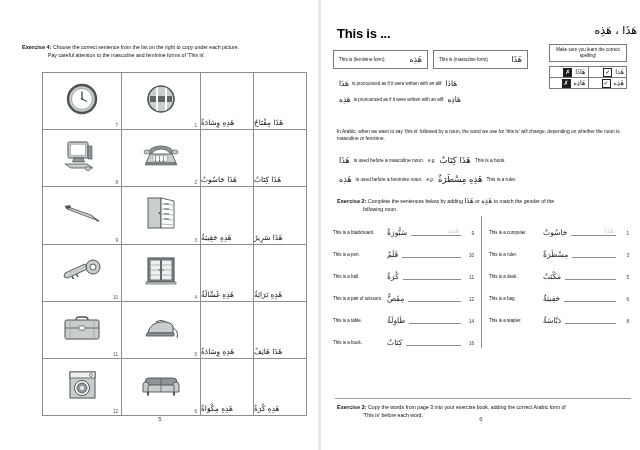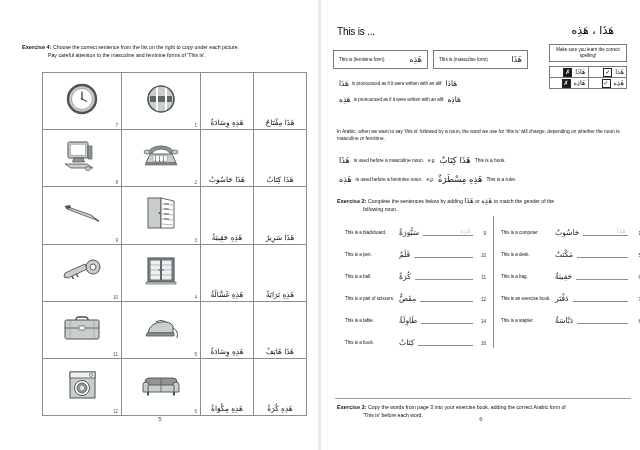--- a/index.html
+++ b/index.html
@@ -15,29 +15,29 @@
   .ex-head b{font-weight:bold;font-size:5.6px;}
   .ex-head .ind{display:block;padding-left:26px;}
   .pagenum{position:absolute;font-size:6px;color:#444;text-align:center;width:40px;}
 
   
   #ex4-head{position:absolute;left:22px;top:44px;width:280px;}
   .grid-wrap{position:absolute;left:42px;top:72px;width:262px;height:338px;}
   .pic-table{border-collapse:collapse;table-layout:fixed;width:262px;}
   .pic-table td{border:0.6px solid #8d8d8d;padding:0;vertical-align:bottom;height:56.2px;}
   .pic-cell{width:78px;position:relative;}
-  .ar-cell{width:52px;text-align:center;vertical-align:middle;}
+  .ar-cell{width:52px;vertical-align:middle;}
   .cellnum{position:absolute;right:3px;bottom:1px;font-size:4.6px;color:#555;}
   .art{position:absolute;left:0;right:0;top:2px;bottom:6px;display:flex;align-items:center;justify-content:center;}
   .art svg{display:block;}
   .ar-txt{font-family:"DejaVu Sans","Liberation Sans",sans-serif;font-size:7.4px;color:#121212;direction:rtl;white-space:nowrap;}
 
   
-  #rp-title{position:absolute;left:16px;top:26px;font-size:10px;font-weight:normal;color:#000;letter-spacing:-0.2px;}
-  #rp-title-ar{position:absolute;right:27px;top:24px;font-family:"DejaVu Sans",sans-serif;font-size:11px;direction:rtl;color:#000;}
+  #rp-title{position:absolute;left:16px;top:26px;font-size:13px;font-weight:bold;color:#000;letter-spacing:-0.2px;}
+  #rp-title-ar{position:absolute;right:4px;top:24px;font-family:"DejaVu Sans",sans-serif;font-size:11px;direction:rtl;color:#000;}
 
   .defbox{position:absolute;border:0.7px solid #7a7a7a;height:19px;display:flex;align-items:center;justify-content:space-between;padding:0 5px;box-sizing:border-box;}
   .defbox .lbl{font-size:4.6px;color:#111;}
   .defbox .ar{font-family:"DejaVu Sans",sans-serif;font-size:8px;direction:rtl;}
   #def-fem{left:12px;top:50px;width:95px;}
   #def-masc{left:112px;top:50px;width:95px;}
   #spellbox{position:absolute;left:228px;top:44px;width:78px;height:18px;border:0.7px solid #7a7a7a;box-sizing:border-box;display:flex;align-items:center;justify-content:center;text-align:center;}
   #spellbox span{font-size:4.5px;line-height:6px;color:#111;padding:0 3px;}
 
   .pron-line{position:absolute;display:flex;align-items:center;gap:3px;font-size:4.5px;color:#111;}
@@ -57,21 +57,21 @@
   .usage{position:absolute;display:flex;align-items:center;font-size:4.8px;color:#111;gap:4px;}
   .usage .ar{font-family:"DejaVu Sans",sans-serif;font-size:8px;direction:rtl;}
   .usage .eg{font-size:4.5px;font-style:italic;}
   .usage .big{font-family:"DejaVu Sans",sans-serif;font-size:8.5px;direction:rtl;}
   #usage-m{left:18px;top:155px;}
   #usage-f{left:18px;top:174px;}
 
   #ex2-head{position:absolute;left:16px;top:198px;width:296px;}
   #ex2-head .arin{font-family:"DejaVu Sans",sans-serif;font-size:7px;direction:rtl;}
 
-  #ex2-cols{position:absolute;left:24px;top:216px;width:296px;display:flex;}
+  #ex2-cols{position:absolute;left:12px;top:216px;width:296px;display:flex;}
   .ex2-col{width:148px;}
   .ex2-col.left{padding-right:7px;box-sizing:border-box;}
   .ex2-col.right{padding-left:7px;box-sizing:border-box;border-left:0.6px solid #8d8d8d;}
   .q-row{display:flex;align-items:flex-end;height:22px;gap:2px;}
   .q-en{font-size:4.5px;line-height:6px;color:#111;width:52px;flex:0 0 52px;padding-bottom:2px;}
   .q-ar{font-family:"DejaVu Sans",sans-serif;font-size:7.6px;direction:rtl;flex:0 0 auto;padding-bottom:1px;white-space:nowrap;}
   .q-blank{flex:1 1 auto;border-bottom:0.6px solid #8d8d8d;height:10px;margin:0 2px 2px 2px;position:relative;}
   .q-blank .ghost{position:absolute;right:2px;bottom:0px;font-family:"DejaVu Sans",sans-serif;font-size:7px;color:#cfcfcf;direction:rtl;}
   .q-n{font-size:4.6px;color:#333;width:9px;flex:0 0 9px;text-align:right;padding-bottom:2px;}
 
@@ -440,36 +440,36 @@
       <div class="ex2-col right" id="ex2-right">
           <div class="q-row">
             <span class="q-en">This is a computer.</span>
             <span class="q-ar">حَاسُوبٌ</span>
             <span class="q-blank">
               <span class="ghost">هَذَا</span>
             </span>
             <span class="q-n">1</span>
           </div>
           <div class="q-row">
+            <span class="q-en">This is a ruler.</span>
+            <span class="q-ar">مِسْطَرَةٌ</span>
+            <span class="q-blank"></span>
+            <span class="q-n">3</span>
+          </div>
+          <div class="q-row">
             <span class="q-en">This is a desk.</span>
             <span class="q-ar">مَكْتَبٌ</span>
             <span class="q-blank"></span>
             <span class="q-n">5</span>
           </div>
           <div class="q-row">
             <span class="q-en">This is a bag.</span>
             <span class="q-ar">حَقِيبَةٌ</span>
             <span class="q-blank"></span>
             <span class="q-n">6</span>
-          </div>
-          <div class="q-row">
-            <span class="q-en">This is an exercise book.</span>
-            <span class="q-ar">دَفْتَر</span>
-            <span class="q-blank"></span>
-            <span class="q-n">7</span>
           </div>
           <div class="q-row">
             <span class="q-en">This is a stapler.</span>
             <span class="q-ar">دَبَّاسَةٌ</span>
             <span class="q-blank"></span>
             <span class="q-n">8</span>
           </div>
         </div>
     </div>
 

